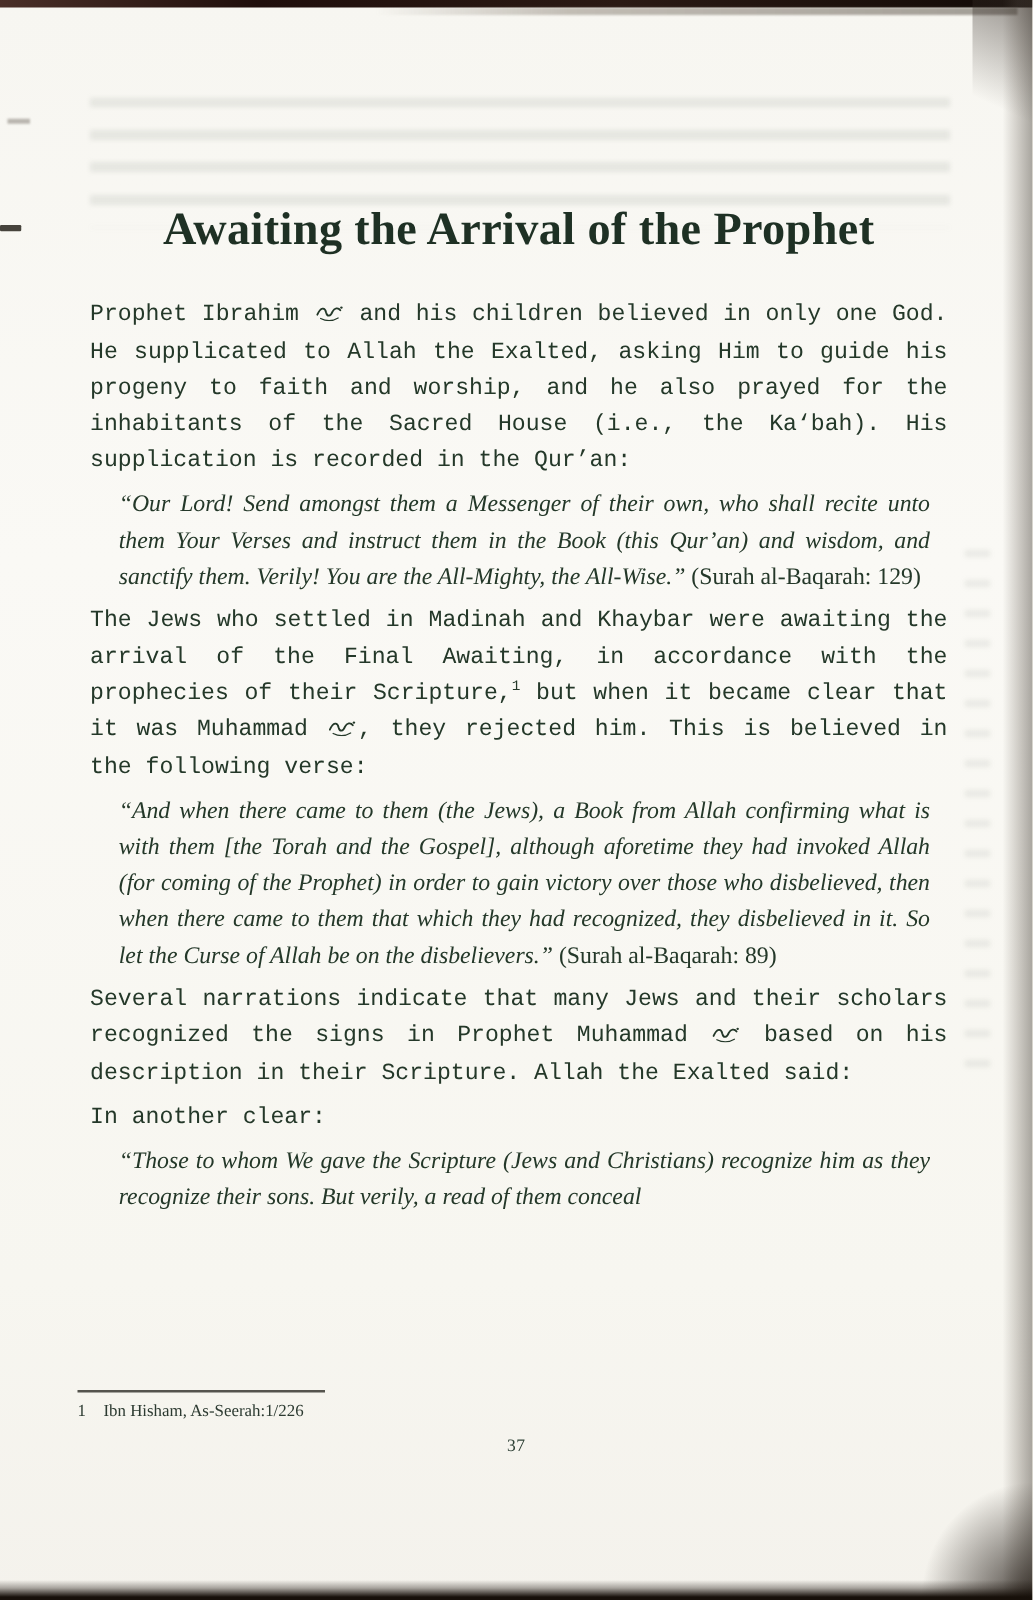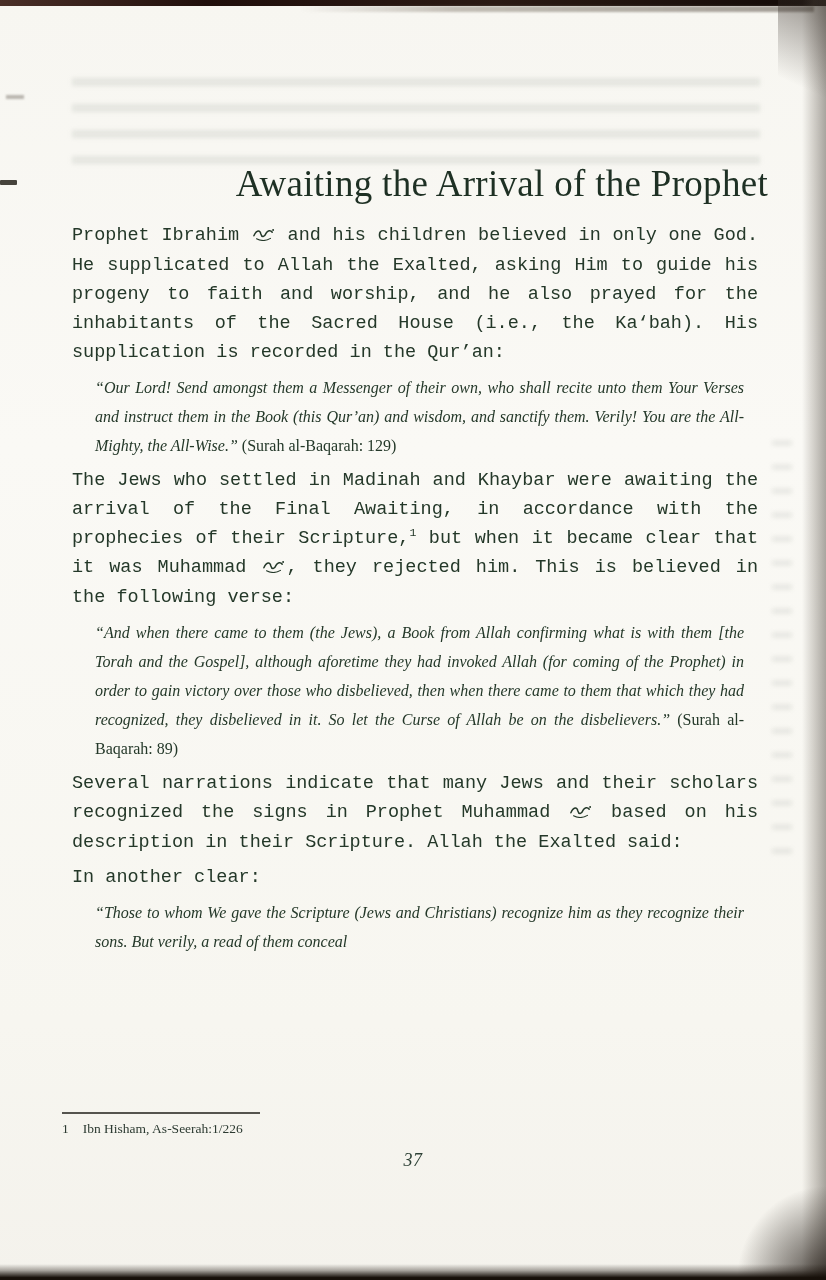--- a/index.html
+++ b/index.html
@@ -57,33 +57,33 @@
   .ghost-mid {
     position: absolute; top: 440px; right: 34px; width: 20px; height: 430px;
     background: repeating-linear-gradient(180deg, rgba(120,128,120,.12) 0 6px, transparent 6px 24px);
     filter: blur(2px);
   }
   
   .page-content {
     position: absolute; top: 0; left: 62px; right: 58px;
   }
   h1.chapter-title {
-    margin: 162px 0 16px;
-    font-size: 37px; font-weight: 400; letter-spacing: .3px;
-    text-align: right; color: #1e3024;
+    margin: 162px 0 32px;
+    font-size: 37px; font-weight: 700; letter-spacing: .3px;
+    text-align: center; color: #1e3024;
   }
   p.body {
     margin: 0 10px 6px;
     font-size: 18.5px; line-height: 29px;
     text-align: justify;
     font-family: Liberation Mono, monospace;
   }
   blockquote.verse {
     margin: 0 24px 6px 33px;
-    font-size: 16px; line-height: 29px;
+    font-size: 19px; line-height: 29px;
     font-style: italic; text-align: justify;
   }
   blockquote.verse .cite { font-style: normal; }
   h2.section-heading {
     margin: 10px 0 8px;
     font-size: 24px; font-weight: 400; color: #1e3024;
   }
   sup.fn-marker { font-size: 11.5px; line-height: 0; vertical-align: super; }
   .honorific {
     display: inline-block; vertical-align: -1px; margin: 0 1px;
@@ -95,21 +95,21 @@
     position: absolute; top: 1112px; left: 62px; right: 58px;
   }
   .fn-rule {
     width: 198px; border-top: 2px solid #55544e; margin-bottom: 7px;
   }
   .fn-line {
     font-size: 13.5px; color: #2c3a31; display: flex; gap: 14px;
   }
   .page-number {
     position: absolute; top: 1150px; left: 0; right: 0;
-    text-align: center; font-size: 18px; letter-spacing: .5px; color: #2e4136; font-style: italic;
+    text-align: center; font-size: 14px; letter-spacing: .5px; color: #2e4136;
   }
 </style>
 </head>
 <body>
 
 <div class="scan">
 
   <div class="ghost-top"></div>
   <div class="ghost-mid"></div>
 

